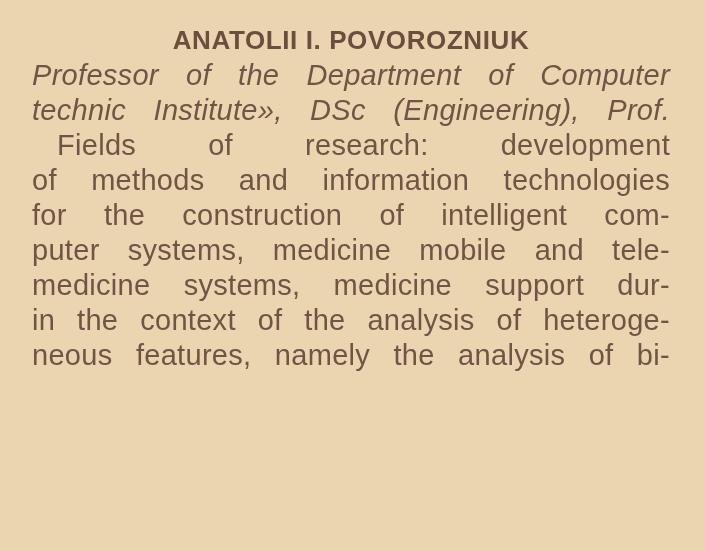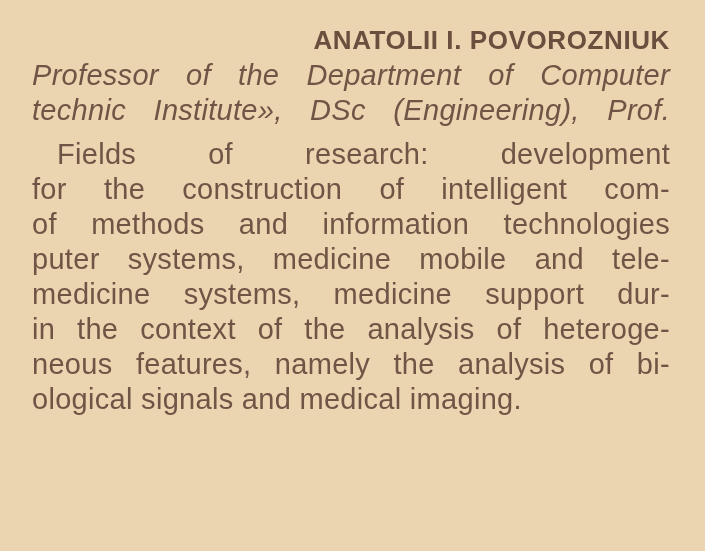--- a/index.html
+++ b/index.html
@@ -27,53 +27,51 @@
     line-height: 35px;
     letter-spacing: 0.3px;
   }
   .person-name {
     margin: 0;
     font-size: 26px;
     line-height: 35px;
     font-weight: bold;
     letter-spacing: 0.6px;
     color: var(--heading, #6a4e3e);
-    text-align: right;
+    text-align: center;
   }
   .subtitle .line {
     font-style: italic;
   }
   .line {
     text-align: left;
   }
   .line.just {
     text-align: justify;
     text-align-last: justify;
   }
   .line.indent {
     text-indent: 25px;
-    margin-top: 9px;
   }
 </style>
 </head>
 <body>
 
 <main class="bio">
   <h1 class="person-name">ANATOLII I. POVOROZNIUK</h1>
 
   <section class="subtitle">
 
   <div class="line just">Professor of the Department of Computer</div>
       <div class="line just">technic Institute», DSc (Engineering), Prof.</div>
     </section>
 
   <section class="research">
 
   <div class="line just indent">Fields of research: development</div>
+      <div class="line just">of methods and information technologies</div>
       <div class="line just">for the construction of intelligent com-</div>
-      <div class="line just">of methods and information technologies</div>
       <div class="line just">puter systems, medicine mobile and tele-</div>
       <div class="line just">medicine systems, medicine support dur-</div>
       <div class="line just">in the context of the analysis of heteroge-</div>
       <div class="line just">neous features, namely the analysis of bi-</div>
-      <div class="line">ological signals and medical imaging.</div>
     </section>
 </main>
 
 </body></html>

